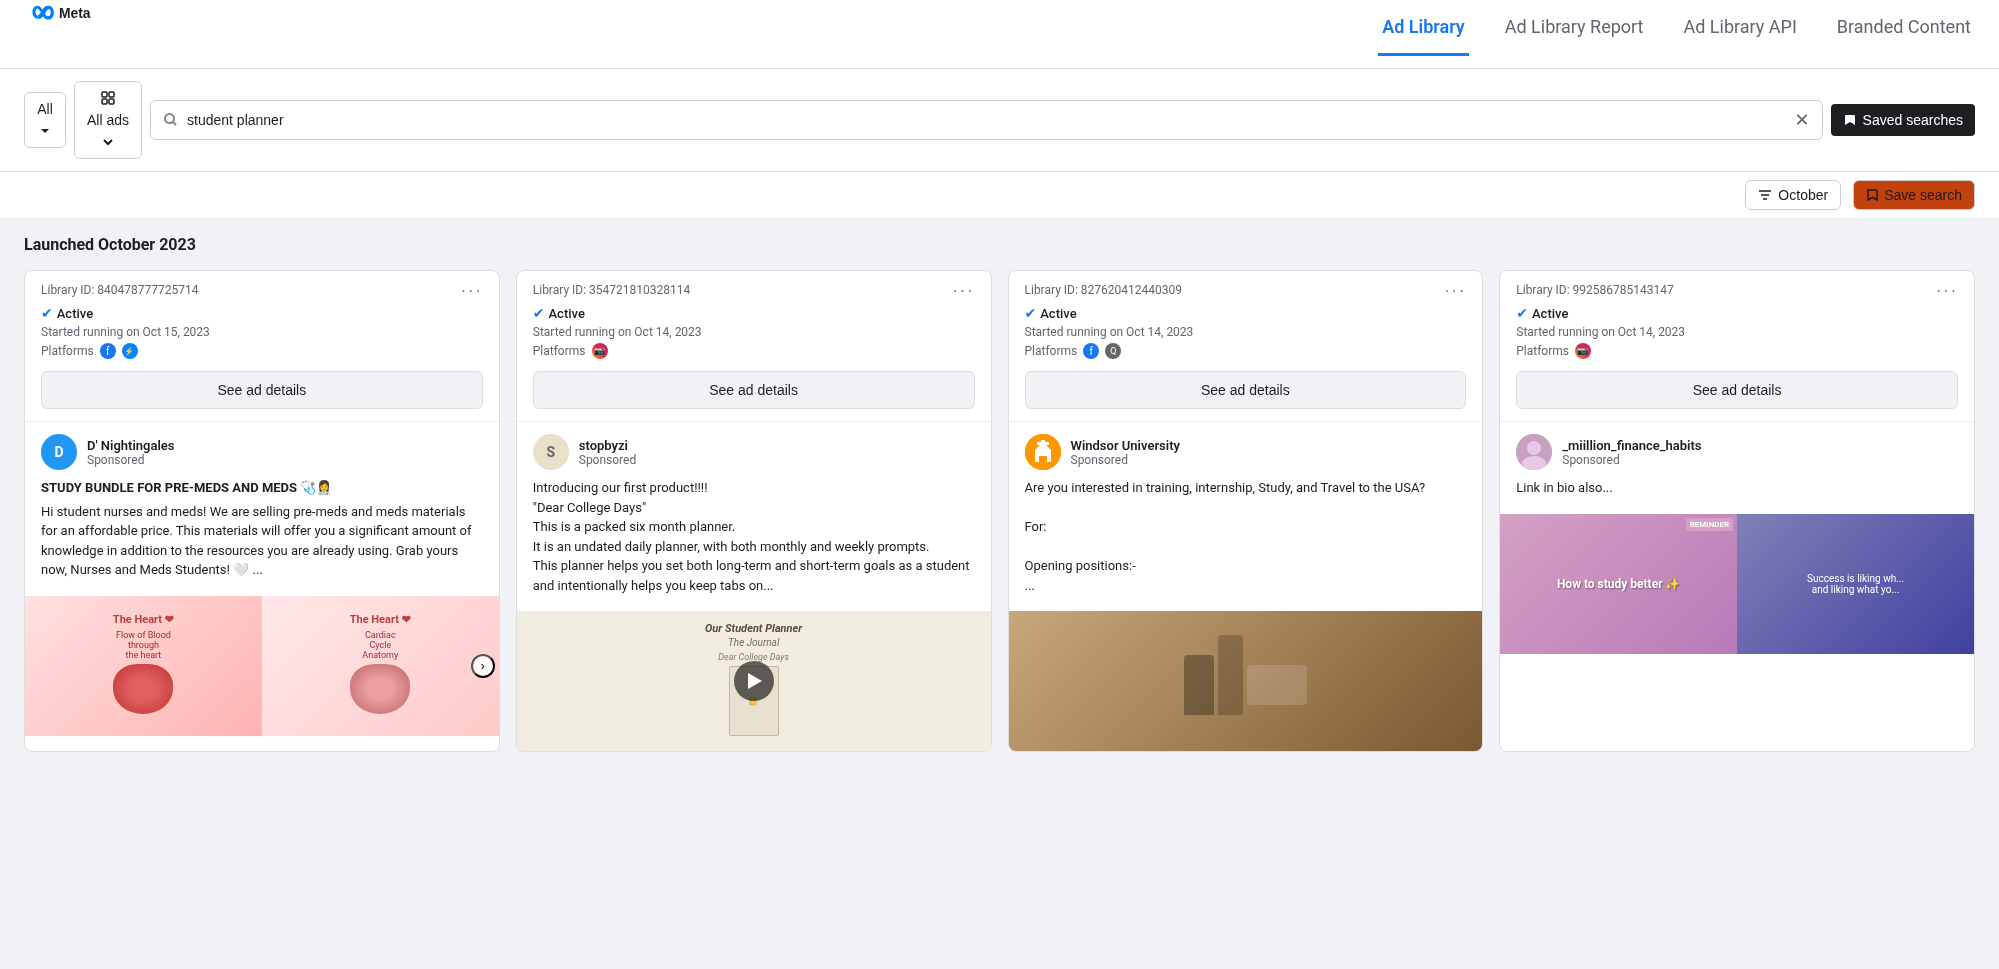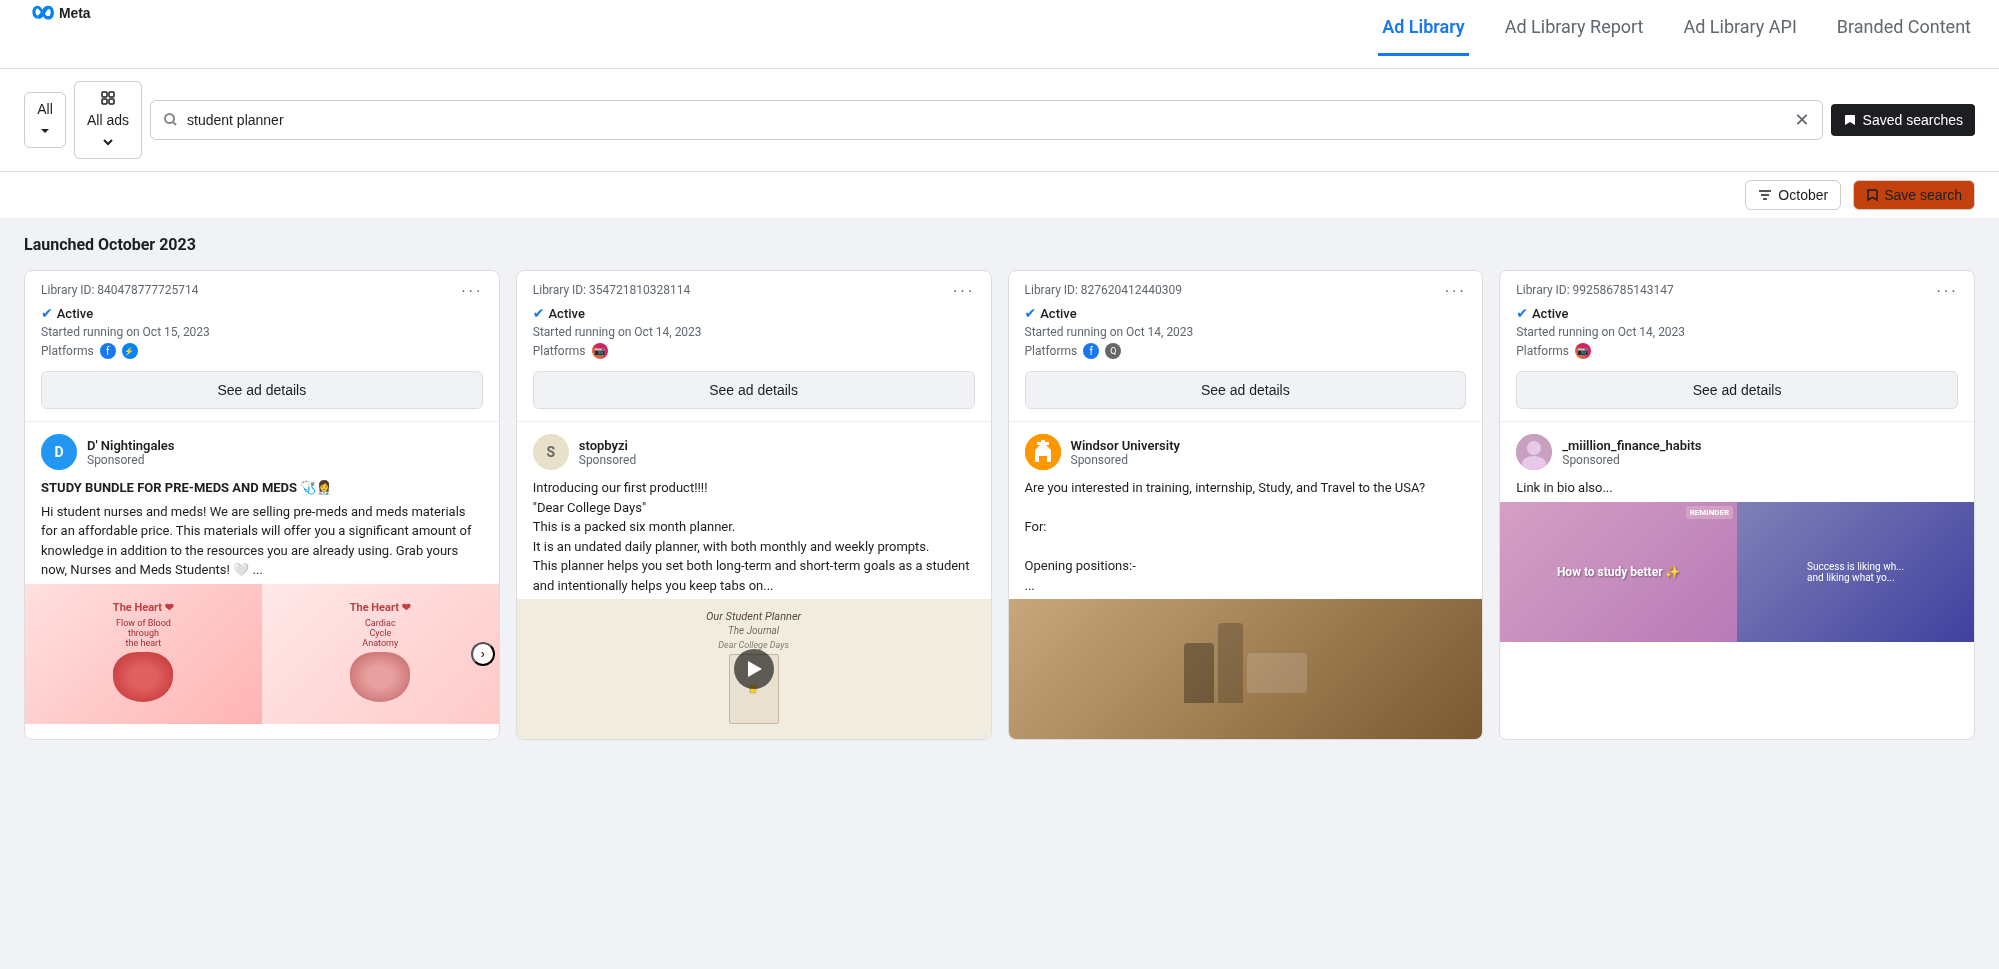--- a/index.html
+++ b/index.html
@@ -45,21 +45,21 @@
     .platforms-row { display: flex; align-items: center; gap: 6px; font-size: 12px; color: #606770; margin-top: 4px; }
     .platform-icon { width: 16px; height: 16px; border-radius: 50%; display: inline-flex; align-items: center; justify-content: center; font-size: 10px; }
     .platform-fb { background: #1877f2; color: #fff; }
     .platform-ig { background: linear-gradient(45deg, #f09433, #e6683c, #dc2743, #cc2366, #bc1888); color: #fff; }
     .platform-msg { background: #0084ff; color: #fff; font-size: 8px; }
     .see-details-btn { display: block; width: calc(100% - 32px); margin: 0 16px 12px; padding: 10px; background: #f0f2f5; border: 1px solid #ddd; border-radius: 6px; text-align: center; cursor: pointer; font-size: 14px; color: #1c1e21; font-weight: 500; }
     .advertiser-row { display: flex; align-items: center; gap: 10px; padding: 12px 16px 8px; border-top: 1px solid #eee; }
     .avatar { width: 36px; height: 36px; border-radius: 50%; background: #ddd; display: flex; align-items: center; justify-content: center; font-size: 14px; font-weight: 700; color: #fff; flex-shrink: 0; overflow: hidden; }
     .advertiser-name { font-size: 13px; font-weight: 600; color: #1c1e21; }
     .sponsored { font-size: 12px; color: #606770; }
-    .ad-text { padding: 0 16px 4px; font-size: 13px; color: #1c1e21; line-height: 1.5; }
+    .ad-text { padding: 0 16px 16px; font-size: 13px; color: #1c1e21; line-height: 1.5; }
     .ad-text-title { font-weight: 700; margin-bottom: 4px; }
     .ad-link { color: #1877f2; font-size: 13px; padding: 0 16px 4px; text-decoration: none; display: block; }
     .ad-images { display: flex; min-height: 140px; overflow: hidden; }
     .ad-image { flex: 1; background: #e4e6ea; display: flex; align-items: center; justify-content: center; font-size: 11px; color: #888; overflow: hidden; position: relative; min-height: 140px; }
     
     .heart-img-1 { background: linear-gradient(135deg, #ffe0e0 0%, #ffb3b3 100%); }
     .heart-img-2 { background: linear-gradient(135deg, #ffe8e8 0%, #ffc9c9 100%); }
     
     .planner-img { background: linear-gradient(135deg, #f5f5f0 0%, #e8e8d8 100%); }
     
@@ -233,21 +233,21 @@
       <div class="ad-text">
         <div style="white-space: pre-line;">Introducing our first product!!!!
 "Dear College Days"
 This is a packed six month planner.
 It is an undated daily planner, with both monthly and weekly prompts.
 This planner helps you set both long-term and short-term goals as a student and intentionally helps you keep tabs on...</div>
       </div>
       <div class="ad-images" style="position:relative; min-height:140px;">
         <div class="ad-image planner-img" style="flex:1; min-height:140px; display:flex; align-items:center; justify-content:center; background: #f0ede0;">
           <div style="text-align:center; padding:8px;">
-            <div style="font-size:11px; color:#5a4a3a; font-weight:400; font-style:italic;">Our Student Planner</div>
+            <div style="font-size:11px; color:#5a4a3a; font-weight:700; font-style:italic;">Our Student Planner</div>
             <div style="font-size:10px; color:#7a6a5a; font-style:italic; margin-top:2px;">The Journal</div>
             <div style="font-size:9px; color:#8a7a6a; margin-top:4px; font-style:italic;">Dear College Days</div>
             <div style="width:50px; height:70px; margin:4px auto; background: #e8e0d0; border-radius:2px; border: 1px solid #c8b898; display:flex; align-items:center; justify-content:center;">
               <div style="font-size:8px; color:#8a7a6a; text-align:center;">📒</div>
             </div>
           </div>
           <div class="play-overlay">
             <div class="play-triangle"></div>
           </div>
         </div>
@@ -342,21 +342,21 @@
       </div>
       <div class="ad-text">Link in bio also...</div>
       <div class="ad-images" style="position:relative; min-height:140px; display:flex;">
         <div class="ad-image study-img-1" style="flex:1; min-height:140px; display:flex; align-items:center; justify-content:center; background: linear-gradient(135deg, #d4a0c4 0%, #b87ab8 100%); position:relative;">
           <div style="color:#fff; font-size:12px; font-weight:700; text-align:center; text-shadow: 1px 1px 2px rgba(0,0,0,0.4); padding:8px;">
             How to study better ✨
           </div>
           <span class="reminder-tag">REMINDER</span>
         </div>
         <div class="ad-image study-img-2" style="flex:1; min-height:140px; display:flex; align-items:center; justify-content:center; background: linear-gradient(135deg, #8080b8 0%, #4040a0 100%);">
-          <div style="color:#fff; font-size:10px; padding:8px;">
+          <div style="color:#fff; font-size:10px; text-align:center; padding:8px;">
             Success is liking wh...<br>and liking what yo...
           </div>
         </div>
       </div>
     </div>
 
   </div>
 </div>
 
 </body></html>

